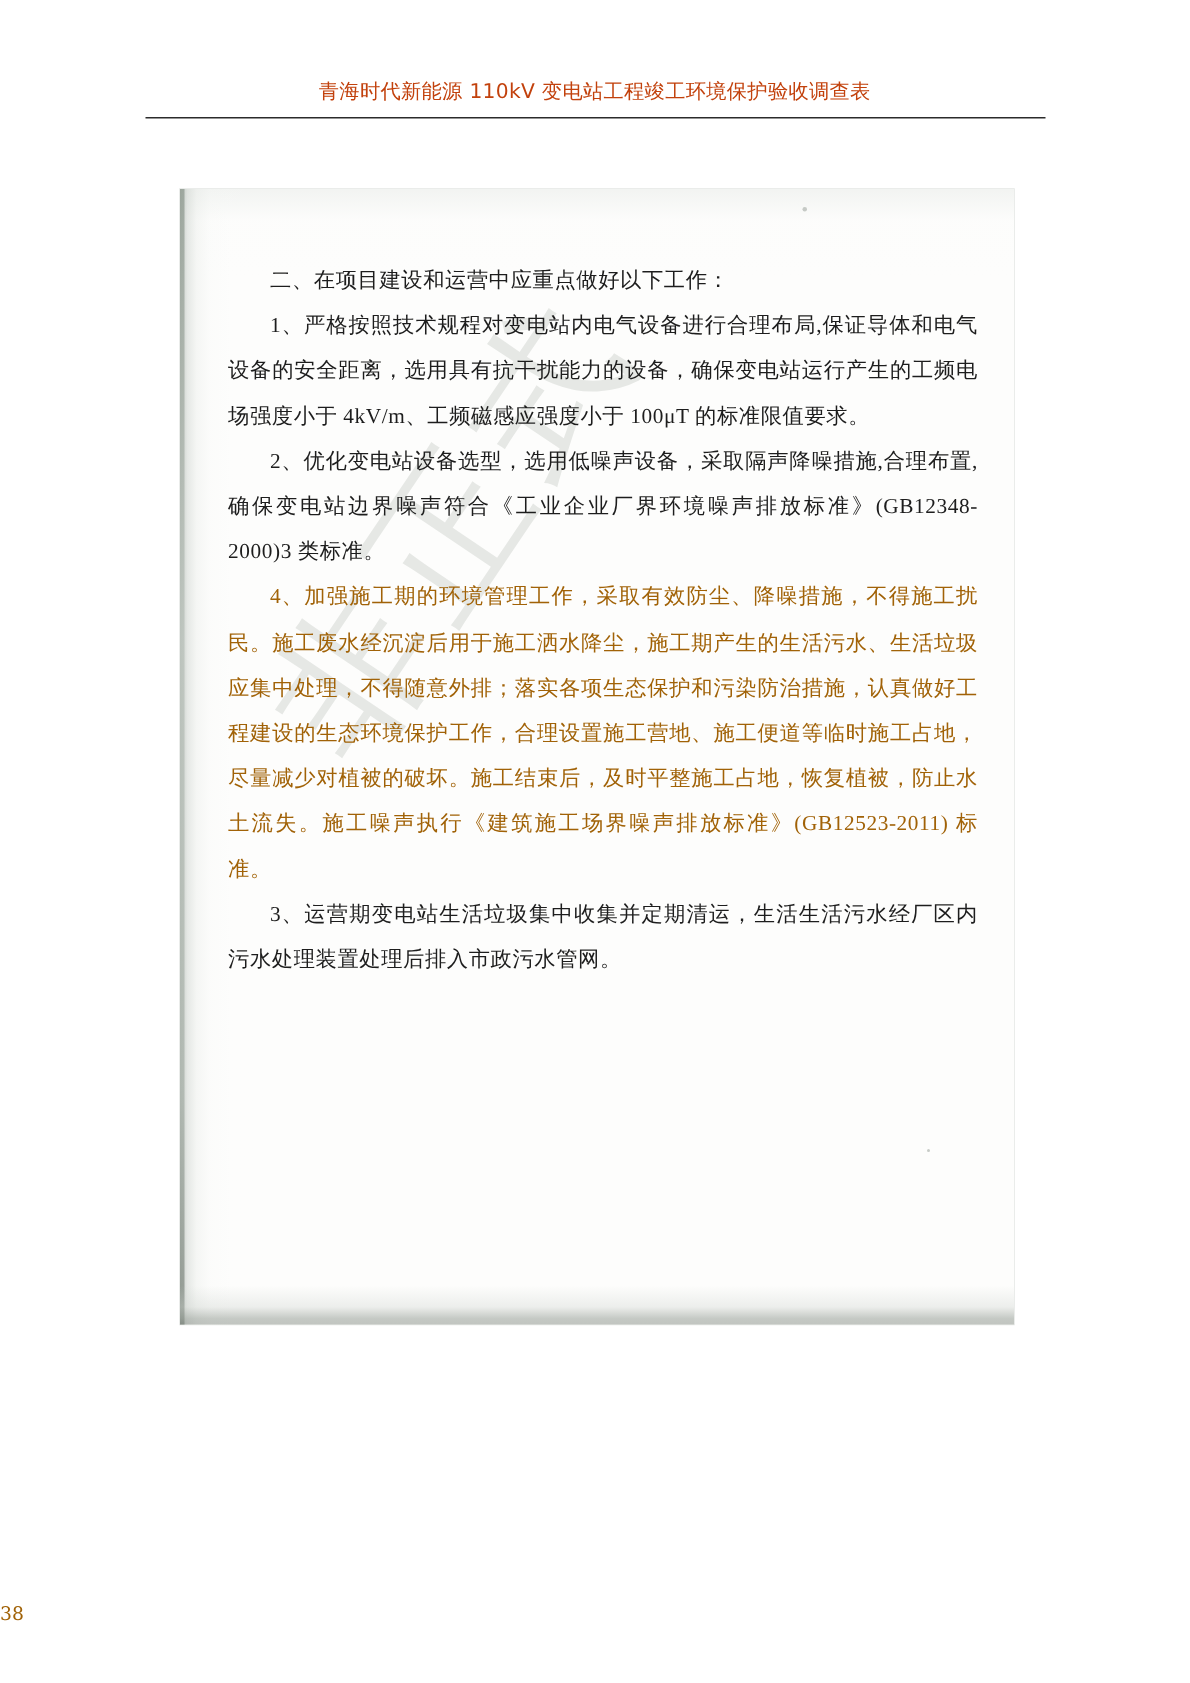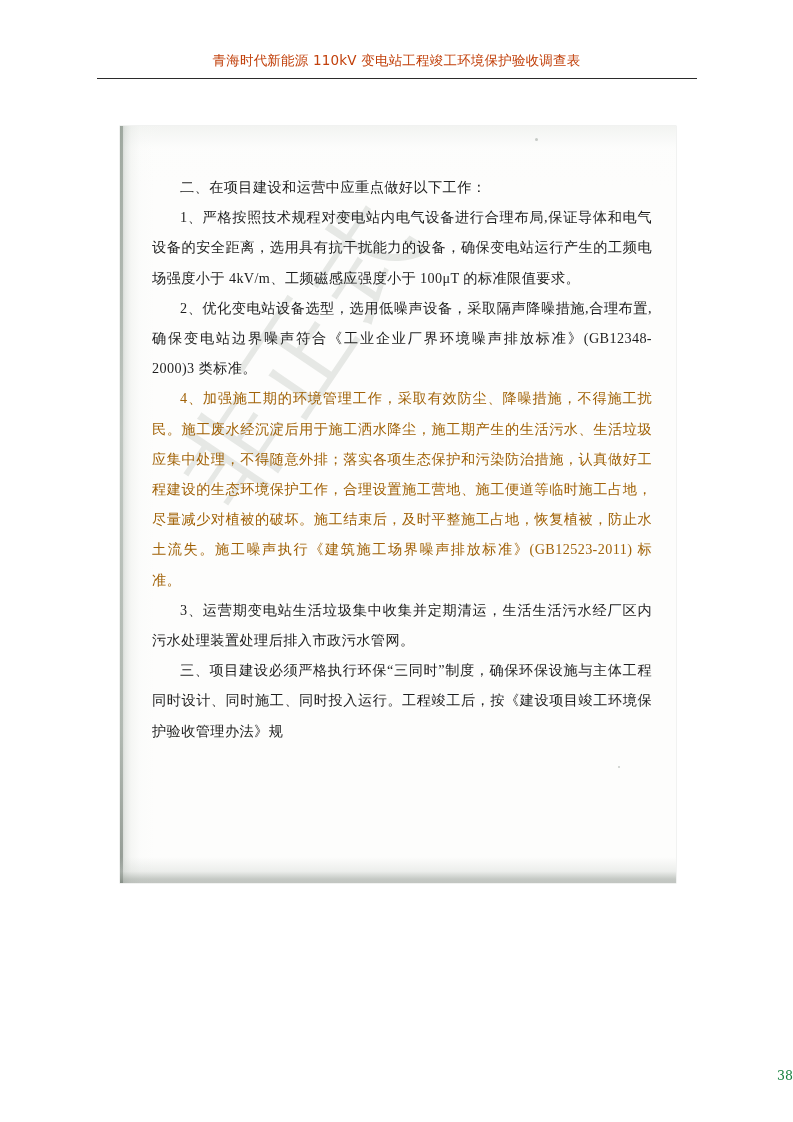--- a/index.html
+++ b/index.html
@@ -136,24 +136,24 @@
   .faded {
     color: #a16207;
   }
 
   
   .page-number {
     position: absolute;
     top: 1068px;
     left: 0;
     width: 100%;
-    text-align: right;
+    text-align: left;
     font-family: "DejaVu Serif", serif;
     font-size: 12.5px;
-    color: #15803d;
+    color: #a16207;
   }
 </style>
 </head>
 <body>
 
 <div class="page">
 
   <div class="doc-header">
     <div class="doc-header-title">青海时代新能源 110kV 变电站工程竣工环境保护验收调查表</div>
   </div>
@@ -167,18 +167,17 @@
   </div>
 
   <div class="watermark">非正式</div>
 
   <div class="body-text">
     <p class="para indent">二、在项目建设和运营中应重点做好以下工作：</p>
     <p class="para indent">1、严格按照技术规程对变电站内电气设备进行合理布局,保证导体和电气设备的安全距离，选用具有抗干扰能力的设备，确保变电站运行产生的工频电场强度小于 4kV/m、工频磁感应强度小于 100μT 的标准限值要求。</p>
     <p class="para indent">2、优化变电站设备选型，选用低噪声设备，采取隔声降噪措施,合理布置,确保变电站边界噪声符合《工业企业厂界环境噪声排放标准》(GB12348-2000)3 类标准。</p>
     <p class="para indent faded">4、加强施工期的环境管理工作，采取有效防尘、降噪措施，不得施工扰民。施工废水经沉淀后用于施工洒水降尘，施工期产生的生活污水、生活垃圾应集中处理，不得随意外排；落实各项生态保护和污染防治措施，认真做好工程建设的生态环境保护工作，合理设置施工营地、施工便道等临时施工占地，尽量减少对植被的破坏。施工结束后，及时平整施工占地，恢复植被，防止水土流失。施工噪声执行《建筑施工场界噪声排放标准》(GB12523-2011) 标准。</p>
     <p class="para indent">3、运营期变电站生活垃圾集中收集并定期清运，生活生活污水经厂区内污水处理装置处理后排入市政污水管网。</p>
-    <p class="para indent">三、项目建设必须严格执行环保“三同时”制度，确保环保设施与主体工程同时设计、同时施工、同时投入运行。工程竣工后，按《建设项目竣工环境保护验收管理办法》规</p>
   </div>
 
   <div class="page-number">38</div>
 
 </div>
 
 </body></html>

